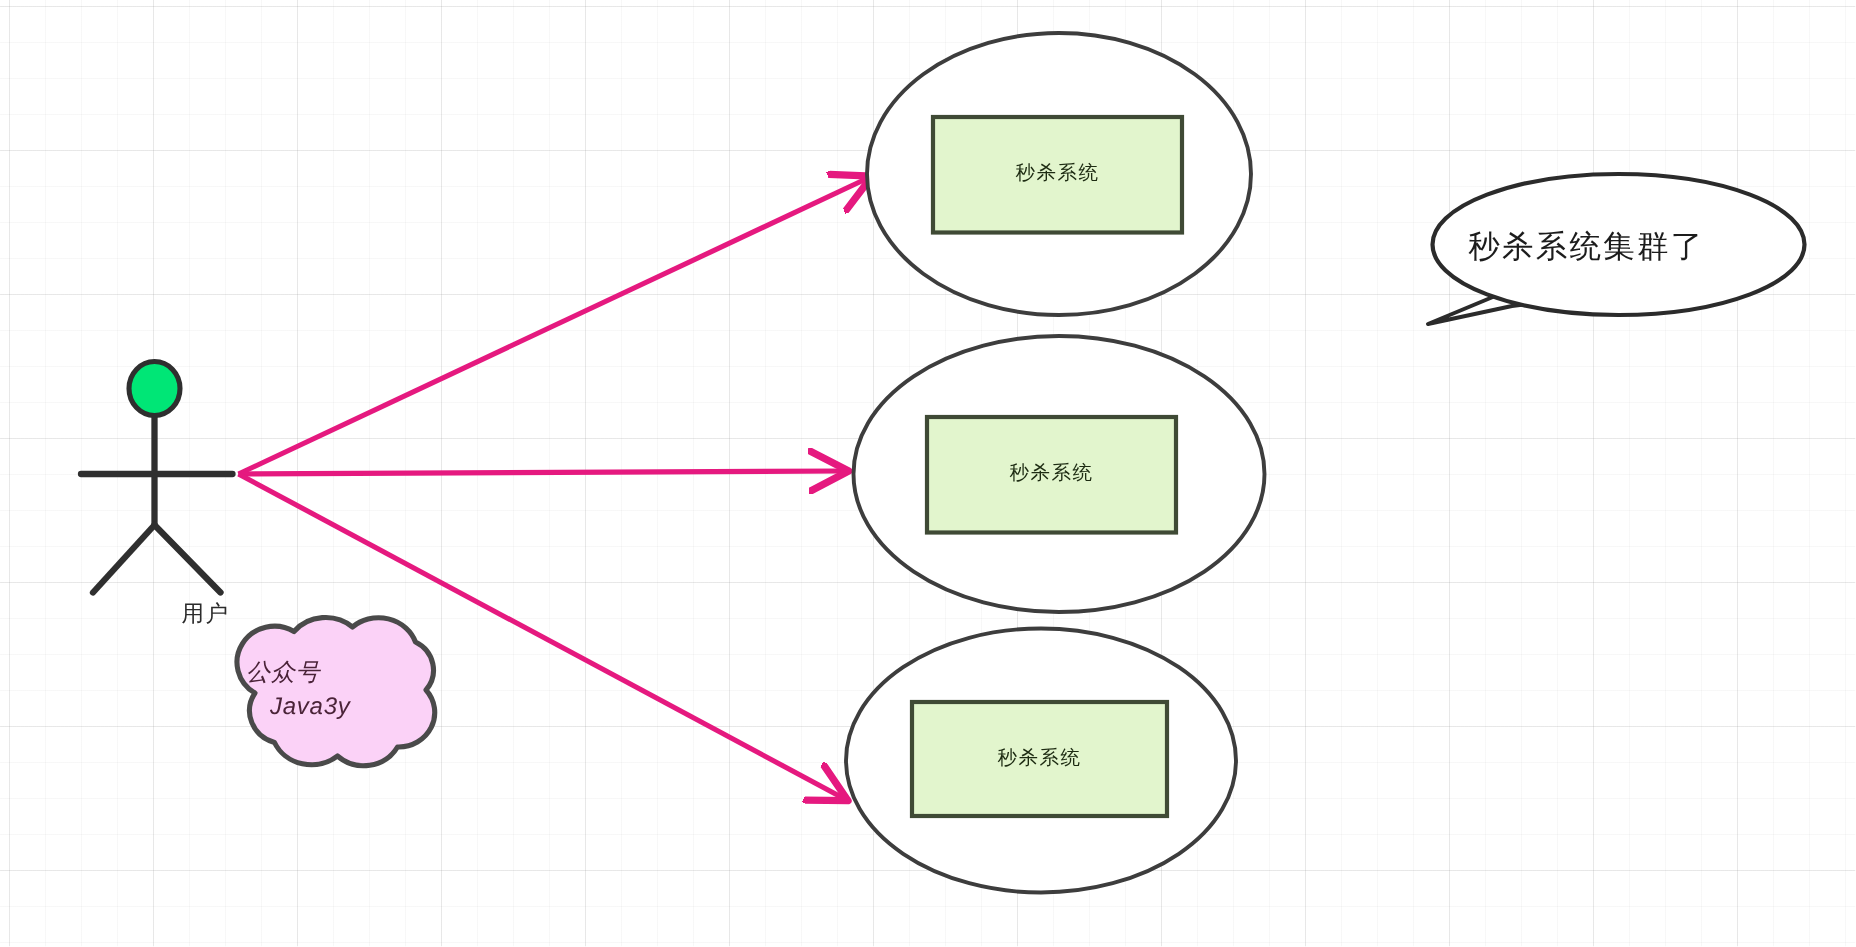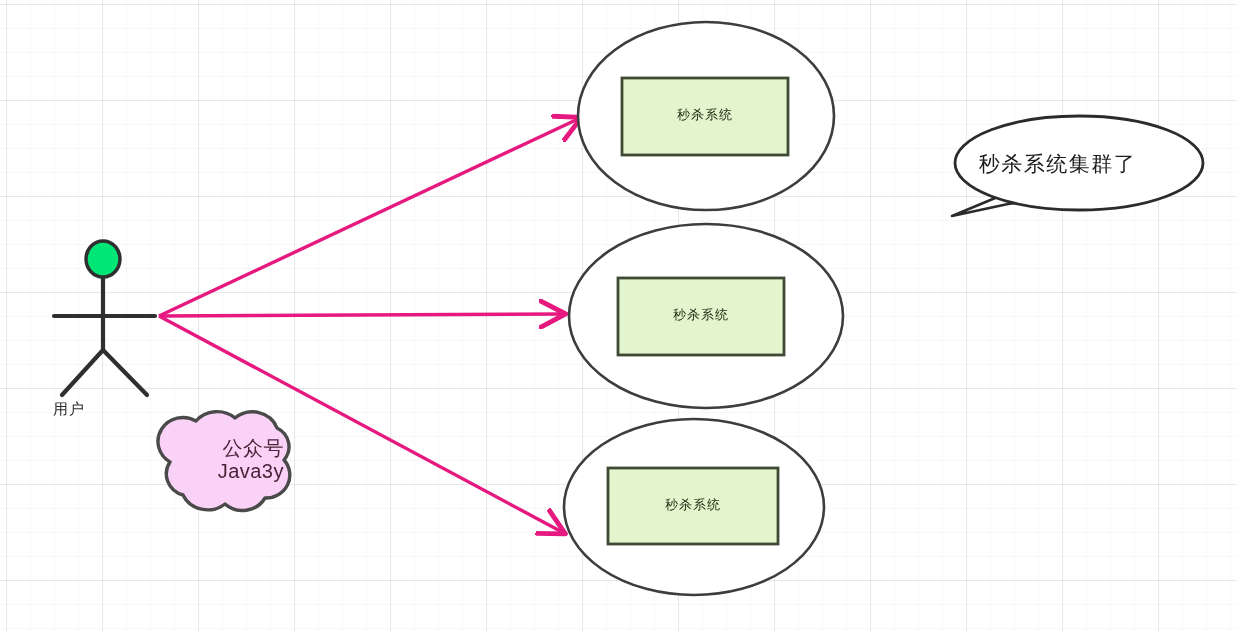--- a/index.html
+++ b/index.html
@@ -38,25 +38,26 @@
     font-size: 13px;
     color: #1d2b12;
     letter-spacing: 1px;
   }
   .actor-label {
     font-size: 15px;
     color: #2b2b2b;
     letter-spacing: 1px;
   }
   .cloud-label {
-    font-size: 20px;
+    font-size: 16px;
     color: #4a2338;
     line-height: 23px;
-    text-align: right;
+    text-align: left;
     letter-spacing: 0.5px;
+    font-style: italic;
   }
   .bubble-label {
     font-size: 21px;
     color: #1c1c1c;
     letter-spacing: 1.5px;
   }
   .watermark {
     position: absolute;
     right: 22px;
     bottom: 22px;
@@ -126,22 +127,22 @@
                a 25 24 0 0 1 26 -41 Z" fill="#fbd2f7" stroke="#4a4a4a" stroke-width="3.4" stroke-linejoin="round"></path>
     </g>
   </svg>
 
   <div class="lbl sys-label" style="left:622px; top:106px; width:166px; text-align:center;">秒杀系统</div>
 
   <div class="lbl sys-label" style="left:618px; top:306px; width:166px; text-align:center;">秒杀系统</div>
 
   <div class="lbl sys-label" style="left:608px; top:496px; width:170px; text-align:center;">秒杀系统</div>
 
-  <div class="lbl actor-label" style="left:53px; top:400px; width:100px; text-align:left;">用户</div>
+  <div class="lbl actor-label" style="left:53px; top:400px; width:100px; text-align:right;">用户</div>
 
   <div class="lbl cloud-label" style="left:164px; top:437px; width:120px;">公众号</div>
 
-  <div class="lbl cloud-label" style="left:164px; top:460px; width:120px;">Java3y</div>
+  <div class="lbl cloud-label" style="left:180px; top:460px; width:120px;">Java3y</div>
 
   <div class="lbl bubble-label" style="left:955px; top:150px; width:205px; text-align:center;">秒杀系统集群了</div>
 
 
 </div>
 
 </body></html>

